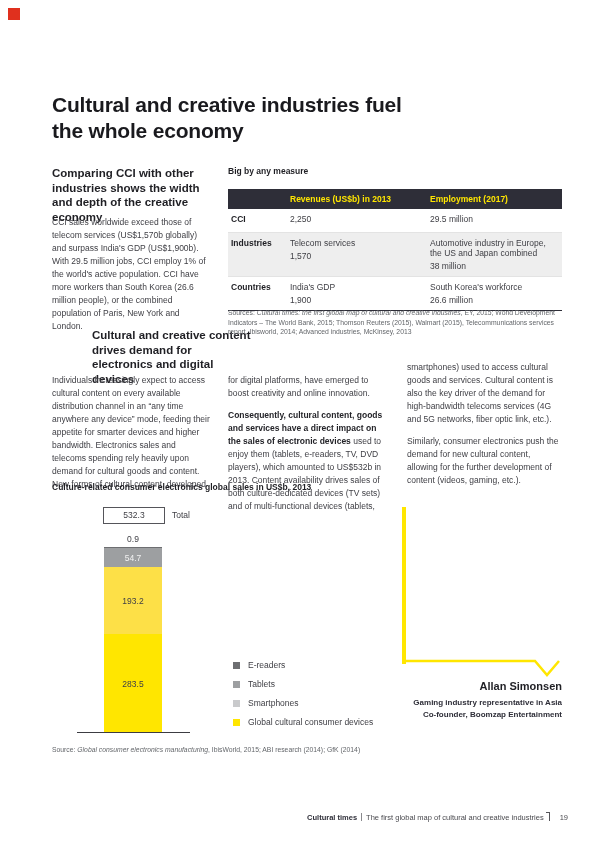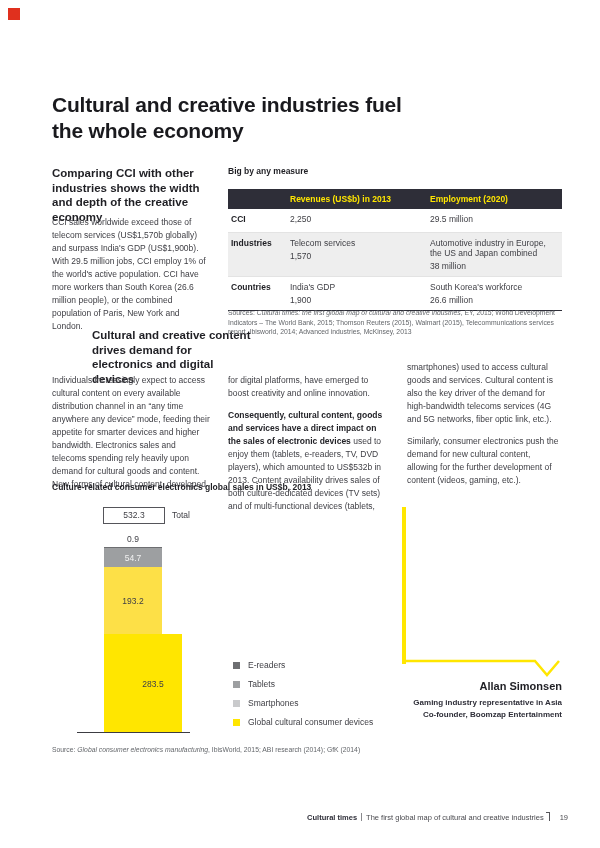--- a/index.html
+++ b/index.html
@@ -94,21 +94,21 @@
     <table class="cci">
       <colgroup>
           <col class="c1">
           <col class="c2">
           <col class="c3">
         </colgroup>
       <thead>
         <tr>
           <th></th>
           <th>Revenues (US$b) in 2013</th>
-          <th>Employment (2020)</th>
+          <th>Employment (2017)</th>
         </tr>
       </thead>
       <tbody>
         <tr>
           <td class="rowlab">CCI</td>
           <td><span>2,250</span><span class="cell-l2"></span></td>
           <td><span>29.5 million</span><span class="cell-l2"></span></td>
         </tr>
         <tr class="shaded">
           <td class="rowlab">Industries</td>
@@ -136,21 +136,21 @@
 
   <div class="abs chart-title">Culture-related consumer electronics global sales in US$b, 2013</div>
   <div class="abs chart">
     <div class="abs total-box">532.3</div>
     <div class="abs total-lab">Total</div>
     <div class="abs val-above">0.9</div>
     <div class="abs bar">
       <div class="seg" style="height: 1px; background: rgb(109, 110, 113); color: rgb(255, 255, 255);"></div>
       <div class="seg" style="height: 19px; background: rgb(157, 159, 161); color: rgb(242, 242, 242);">54.7</div>
       <div class="seg" style="height: 67px; background: #fde047; color: rgb(64, 64, 70);">193.2</div>
-      <div class="seg" style="height: 99px; background: rgb(255, 230, 0); color: rgb(64, 64, 70); padding-left: 20px;">283.5</div>
+      <div class="seg" style="height: 99px; background: rgb(255, 230, 0); color: rgb(64, 64, 70);">283.5</div>
     </div>
     <div class="abs baseline"></div>
     <div class="abs legend">
       <div class="legend-item">
           <span class="sw" style="background: rgb(109, 110, 113);"></span>
           <span>E-readers</span>
         </div>
       <div class="legend-item">
           <span class="sw" style="background: rgb(157, 159, 161);"></span>
           <span>Tablets</span>

